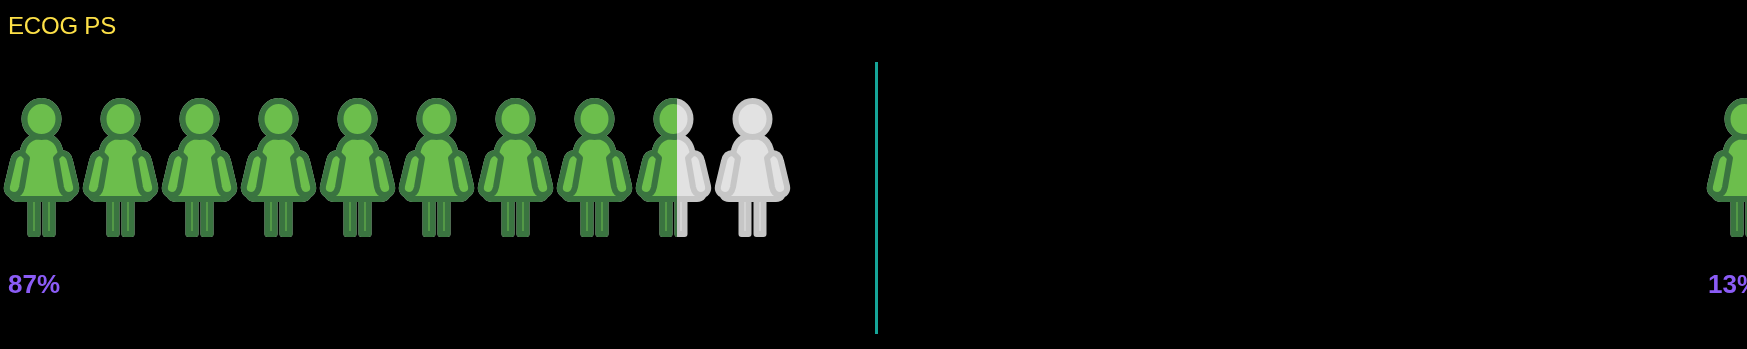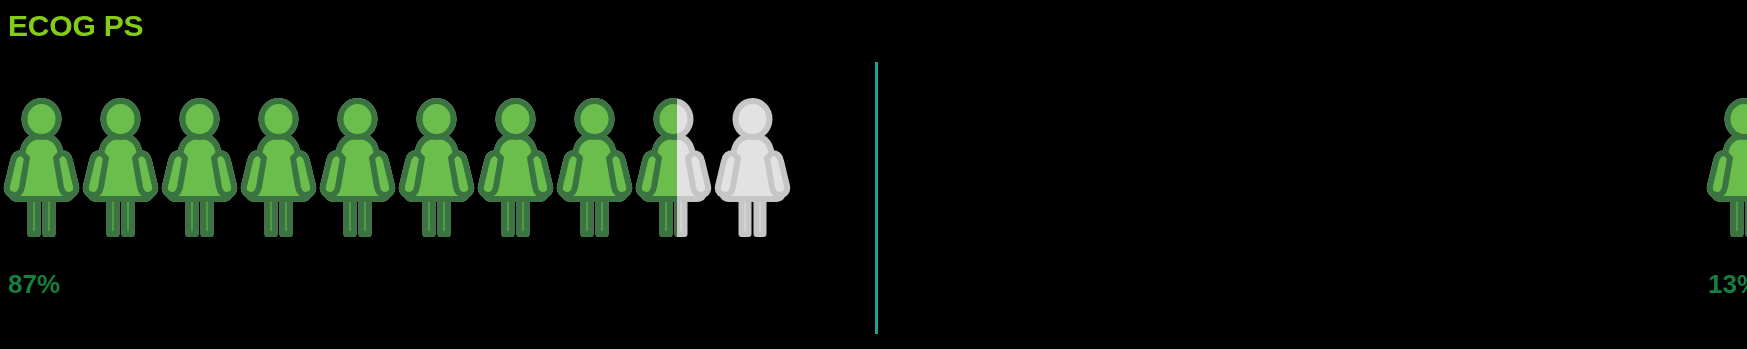--- a/index.html
+++ b/index.html
@@ -19,24 +19,24 @@
   #infographic {
     position: absolute;
     inset: 0;
   }
 
   
   .title {
     position: absolute;
     left: 8px;
     top: 6px;
-    font-size: 30px;
-    font-weight: bold;
+    font-size: 24px;
+    font-weight: normal;
     letter-spacing: -0.2px;
-    color: #84cc16;
+    color: #fde047;
     line-height: 40px;
     white-space: nowrap;
   }
 
   
   .panel {
     position: absolute;
     top: 0;
     height: 349px;
   }
@@ -93,21 +93,21 @@
     left: 0;
     top: 0;
   }
 
   
   .pct {
     position: absolute;
     top: 268px;
     font-size: 26px;
     font-weight: bold;
-    color: #15803d;
+    color: #8b5cf6;
     line-height: 32px;
     white-space: nowrap;
   }
   .pct.left  { left: 8px;   }
   .pct.right { left: 858px; }
 </style>
 </head>
 <body>
 
 <div id="infographic">

